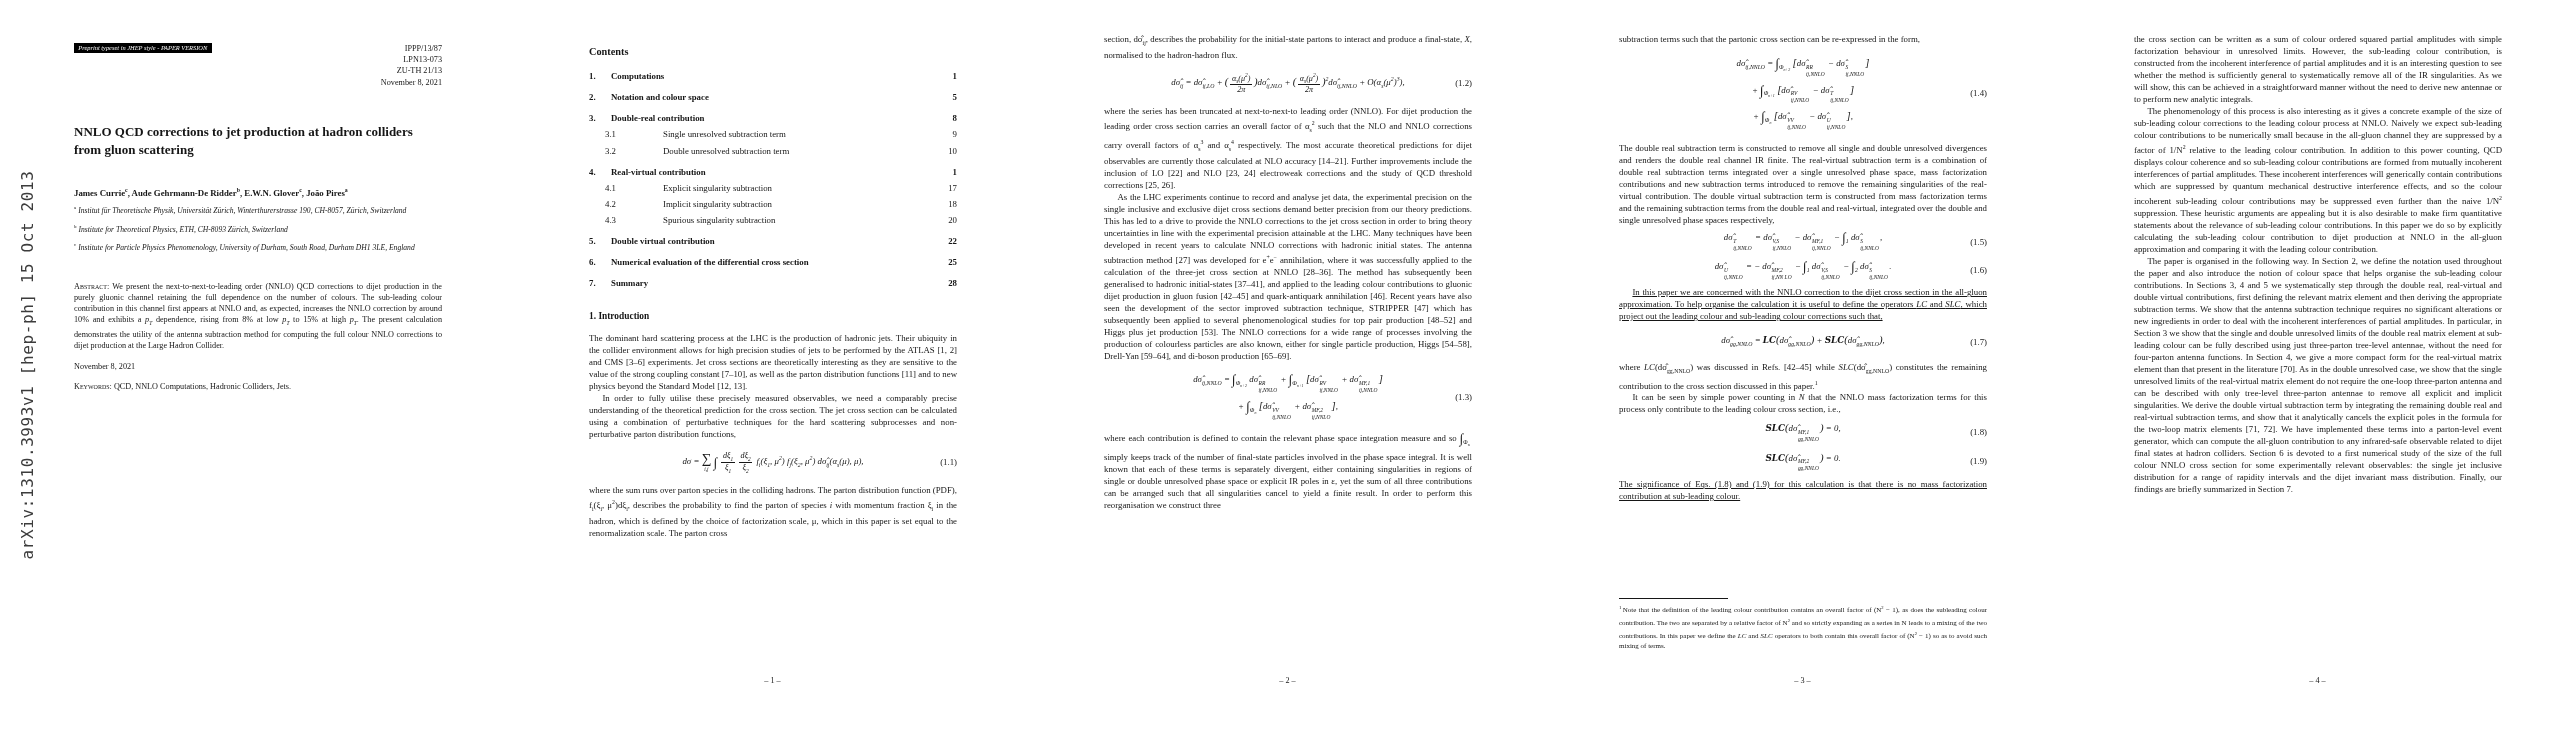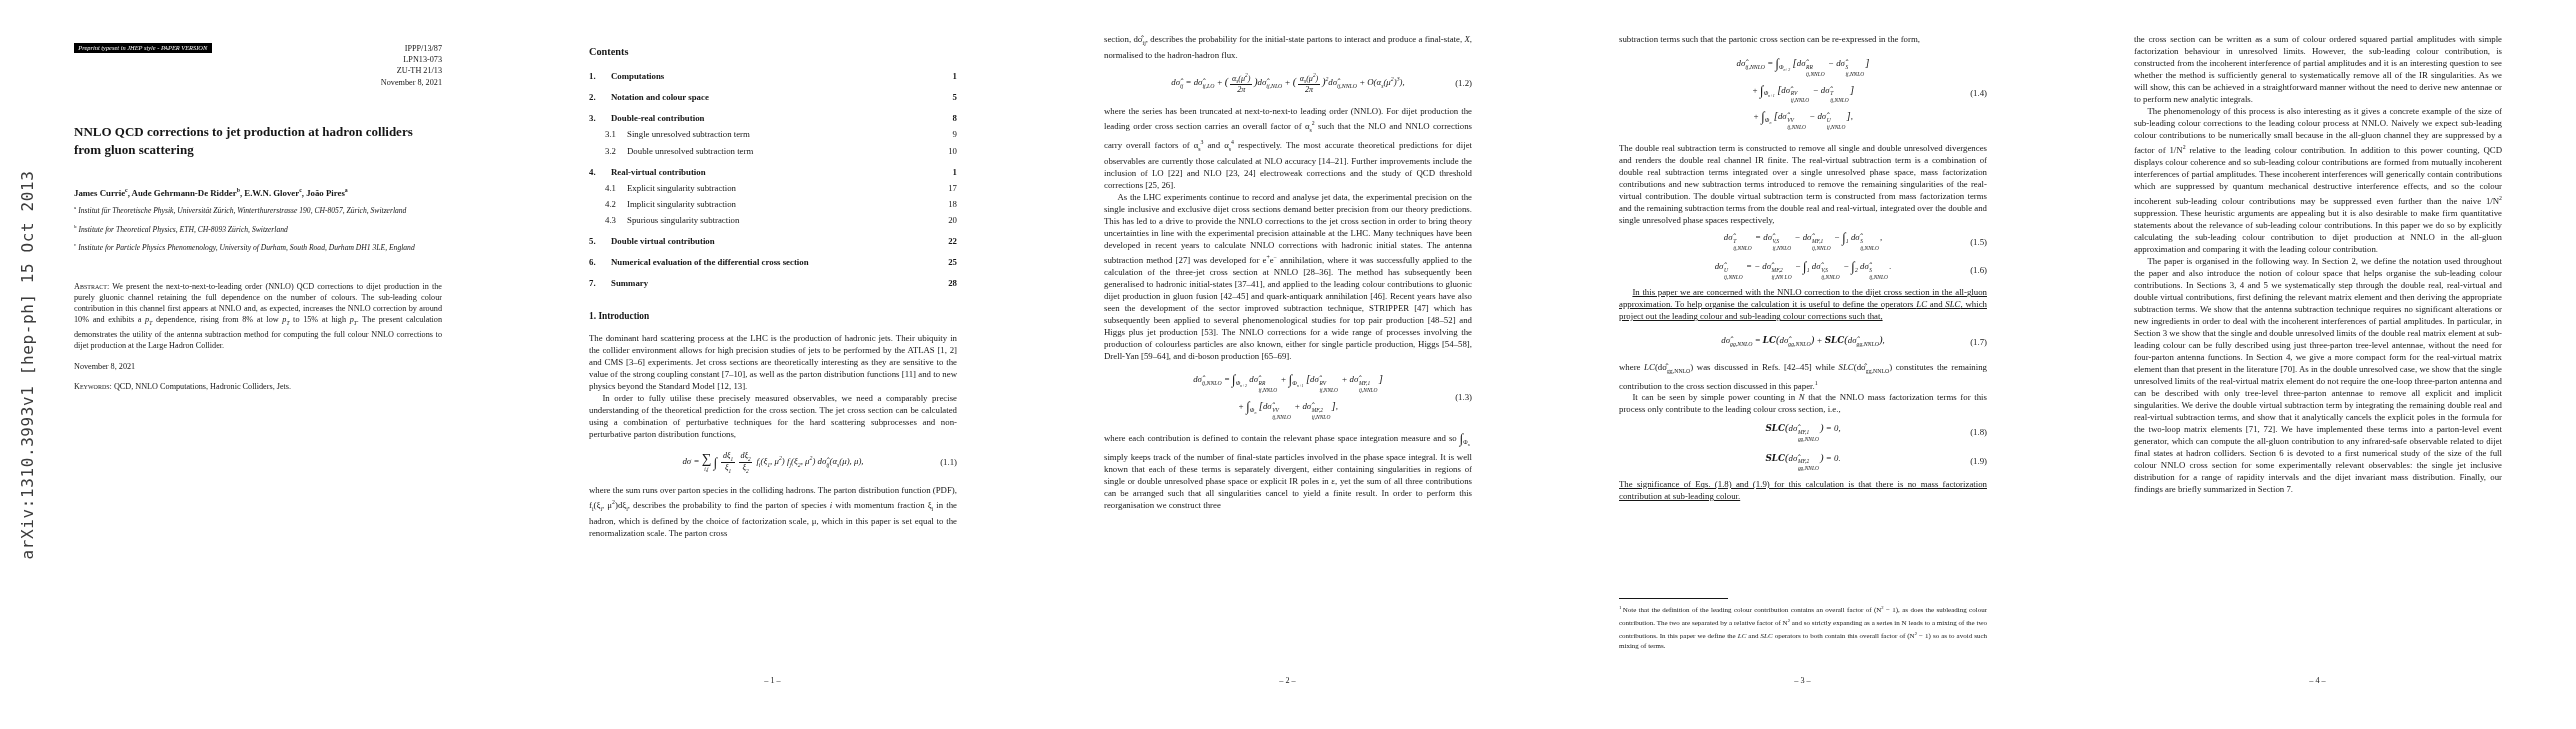--- a/index.html
+++ b/index.html
@@ -36,21 +36,21 @@
   .abstract{margin-top:27px;font-size:8.2px;line-height:11.2px;text-align:justify;}
   .dateline{margin-top:11px;font-size:8.2px;}
   .keywords{margin-top:11px;font-size:8.2px;text-align:left;}
   .sc{font-variant:small-caps;}
 
   
   .contents-heading{font-size:10.3px;font-weight:bold;margin:0 0 12px 0;text-align:left;}
   .toc{font-size:8.8px;}
   .toc-row{display:flex;align-items:baseline;}
   .toc-row.main{font-weight:bold;margin-top:9px;}
-  .toc-row.sub{font-weight:normal;margin-top:4.3px;padding-left:16px;}
+  .toc-row.sub{font-weight:normal;margin-top:4.3px;padding-left:16px;gap:36px;}
   .toc-num{flex:none;width:22px;}
   .toc-label{flex:1;text-align:left;}
   .toc-page{flex:none;}
   .sec-heading{font-size:9.4px;font-weight:bold;margin:20.7px 0 9.7px 0;text-align:left;}
 
   
   .eq{position:relative;display:flex;align-items:center;justify-content:center;
       margin:8.5px 0;min-height:19.4px;padding:0 24px;}
   .eq.tight{margin:3px 0;}
   .eq-body{text-align:center;font-style:italic;}

